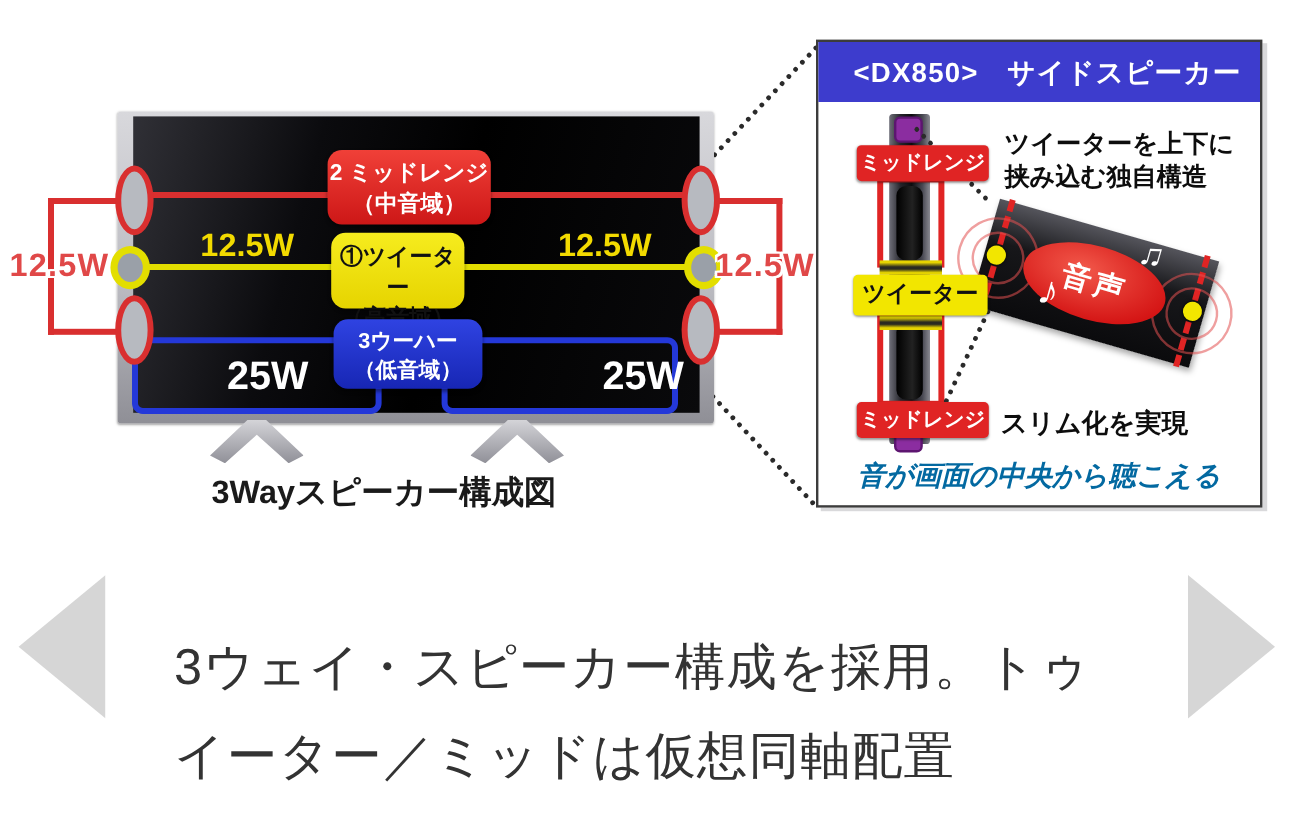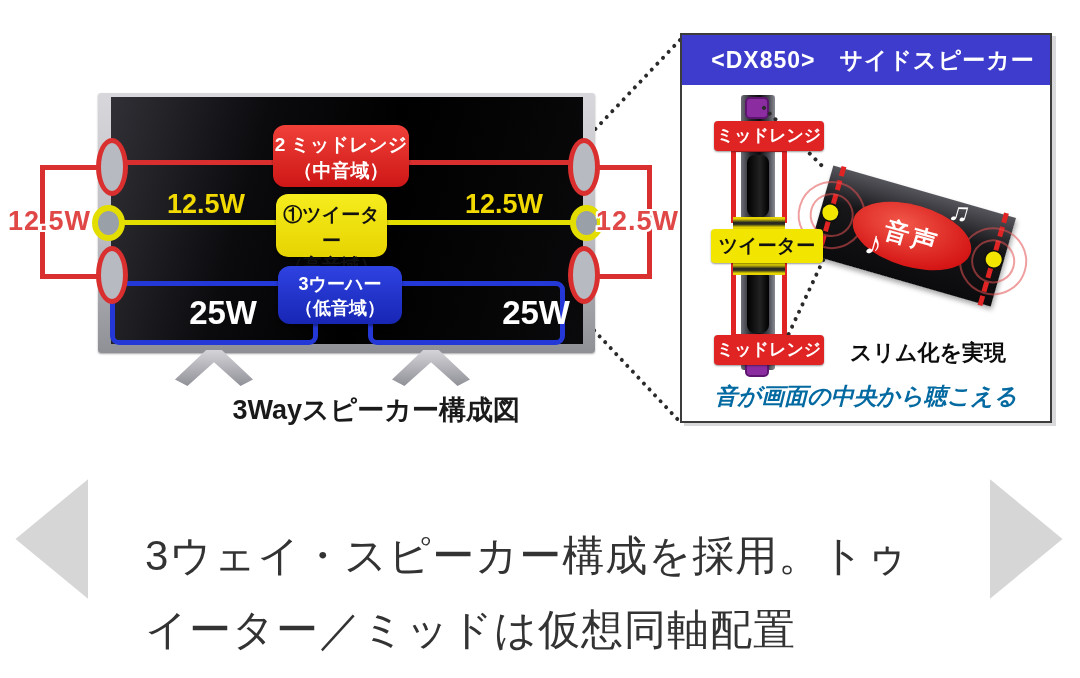--- a/index.html
+++ b/index.html
@@ -45,21 +45,21 @@
   .loop{border:5px solid #2438d8;border-radius:9px;z-index:2;}
   
   .sbox{z-index:5;border-radius:12px;text-align:center;font-weight:bold;}
   .sbox .l1,.sbox .l2{display:block;line-height:1.35;}
   .box-red{background:linear-gradient(180deg,#f04038,#cd1717);color:#fff;font-size:19px;
     box-shadow:0 2px 3px rgba(0,0,0,.4);padding-top:7px;}
   .box-yellow{background:linear-gradient(180deg,#f6ec1e,#e6d400);color:#111;font-size:19px;
     box-shadow:0 2px 3px rgba(0,0,0,.4);padding-top:8px;}
   .box-blue{background:linear-gradient(180deg,#2f43e2,#1726b4);color:#fff;font-size:18px;
     box-shadow:0 2px 3px rgba(0,0,0,.4);padding-top:6px;}
-  .tv-caption{font-weight:bold;font-size:27px;color:#1a1a1a;text-align:right;z-index:2;}
+  .tv-caption{font-weight:bold;font-size:27px;color:#1a1a1a;text-align:center;z-index:2;}
   
   .dotline{border-top:4px dotted #2a2a2a;transform-origin:0 0;z-index:0;}
   
   .panel{
     left:680px;top:33px;width:368px;height:386px;background:#fff;
     border:2px solid #3c3c3c;z-index:2;box-shadow:4px 3px 0 rgba(185,185,190,.55);
   }
   .panel-header{
     position:absolute;left:0;top:0;right:0;height:50px;background:#3d3ccd;
     color:#fff;font-weight:bold;font-size:23px;text-align:center;line-height:50px;
@@ -179,21 +179,25 @@
       <div class="ring" style="left:-22px;top:14px;width:64px;height:64px;"></div>
       <div class="ring" style="left:158px;top:26px;width:40px;height:40px;"></div>
       <div class="ring" style="left:146px;top:14px;width:64px;height:64px;"></div>
       <div class="ydot" style="left:2px;top:38px;"></div>
       <div class="ydot" style="left:172px;top:38px;"></div>
       <div class="oval">音声</div>
       <div class="mnote" style="left:52px;top:44px;font-size:34px;">♪</div>
       <div class="mnote" style="left:124px;top:-6px;font-size:28px;">♫</div>
     </div>
 
-    <div class="pnote" style="left:168px;top:303px;font-size:22px;">スリム化を実現</div>
+    <div class="pnote" style="left:155px;top:72px;font-size:21px;line-height:27px;">
+      <span style="display:block;">ツイーターを上下に</span>
+      <span style="display:block;">挟み込む独自構造</span>
+    </div>
+    <div class="pnote" style="left:152px;top:303px;font-size:22px;">スリム化を実現</div>
     <div class="pnote-red" style="left:18px;top:346px;width:332px;font-size:23px;">音が画面の中央から聴こえる</div>
   </div>
 
   <button class="abs nav" style="left:14px;top:478px;">
     <div class="tri tri-left"></div>
   </button>
   <button class="abs nav" style="left:990px;top:478px;">
     <div class="tri tri-right"></div>
   </button>
 

